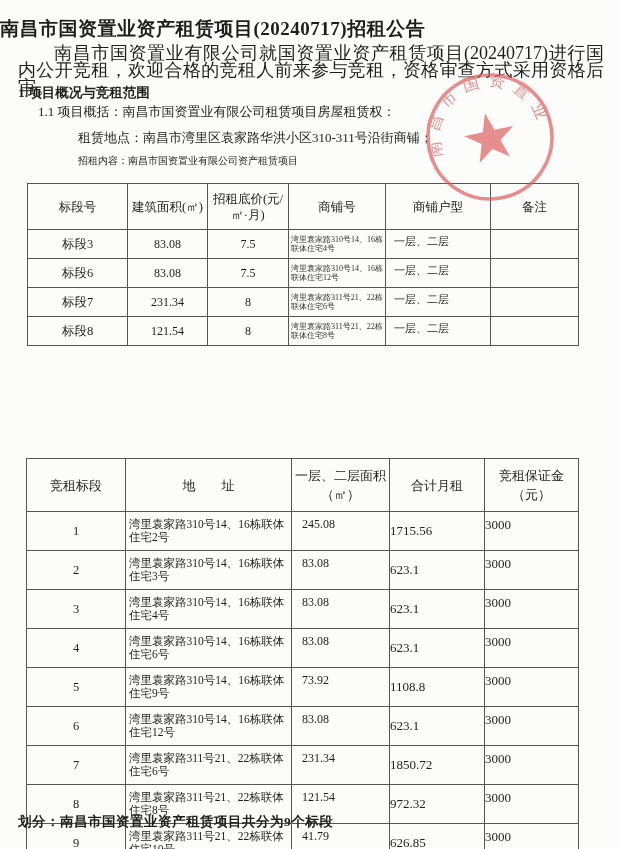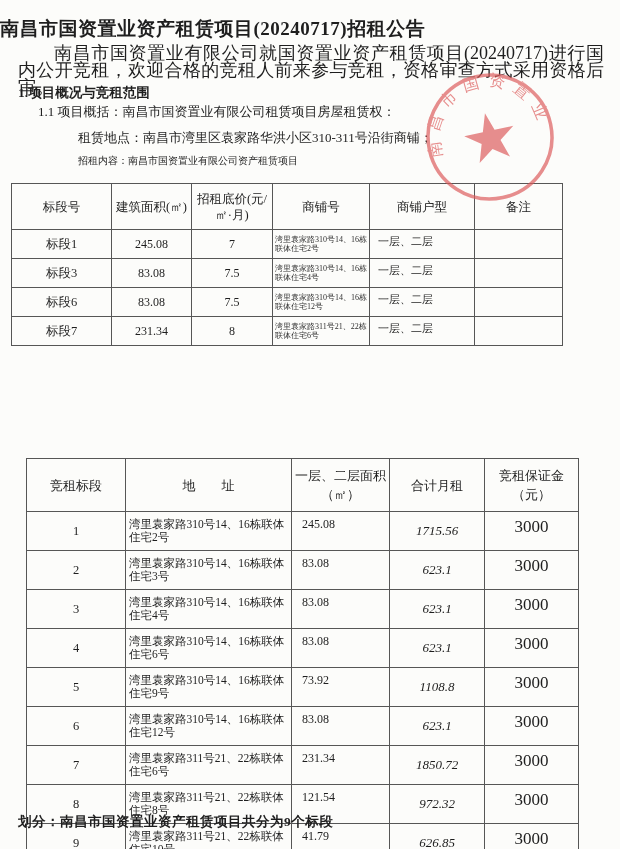--- a/index.html
+++ b/index.html
@@ -18,21 +18,21 @@
   }
   .sec-heading{position:absolute;top:84px;left:18px;font-size:13.5px;font-weight:bold;font-family:Liberation Serif, serif;}
   .line-1-1{position:absolute;top:103px;left:38px;font-size:13px;}
   .line-loc{position:absolute;top:129px;left:78px;font-size:13px;}
   .line-content{position:absolute;top:154px;left:78px;font-size:10px;}
 
   table{border-collapse:collapse;table-layout:fixed;position:absolute;background:transparent;}
   td,th{border:1px solid #565656;overflow:hidden;vertical-align:middle;padding:0;font-weight:normal;}
 
   
-  .t1{top:183px;left:11px;width:551px;font-size:12.5px;}
+  .t1{top:183px;left:27px;width:551px;font-size:12.5px;}
   .t1 col:nth-child(1){width:100px}.t1 col:nth-child(2){width:80px}
   .t1 col:nth-child(3){width:81px}.t1 col:nth-child(4){width:97px}
   .t1 col:nth-child(5){width:105px}.t1 col:nth-child(6){width:88px}
   .t1 th{height:45px;text-align:center;font-size:12.5px;line-height:16px;}
   .t1 td{height:24px;}
   .t1 .c-id{text-align:center;}
   .t1 .c-num{text-align:center;font-size:12px;}
   .t1 .c-shop{font-size:8px;line-height:9px;text-align:left;padding:1px 2px;color:#303030;}
   .t1 .c-type{font-size:11px;text-align:left;padding-left:8px;vertical-align:top;padding-top:4px;}
   .t1 .c-note{background:transparent;}
@@ -40,22 +40,22 @@
   
   .t2{top:458px;left:26px;width:552px;}
   .t2 col:nth-child(1){width:99px}.t2 col:nth-child(2){width:166px}
   .t2 col:nth-child(3){width:98px}.t2 col:nth-child(4){width:95px}
   .t2 col:nth-child(5){width:94px}
   .t2 th{height:52px;text-align:center;font-size:13px;line-height:19px;}
   .t2 td{height:33px;}
   .t2 .a-no{text-align:center;font-size:12.5px;}
   .t2 .a-addr{font-size:11.5px;line-height:13px;text-align:left;padding:0 3px;}
   .t2 .a-area{font-size:12px;text-align:left;padding-left:10px;vertical-align:top;padding-top:5px;}
-  .t2 .a-rent{text-align:center;font-size:13px;font-style:italic;}
-  .t2 .a-dep{text-align:center;font-size:17px;vertical-align:top;padding-top:5px;}
+  .t2 .a-rent{font-size:13px;}
+  .t2 .a-dep{text-align:left;font-size:13px;vertical-align:top;padding-top:5px;}
 
   .footer-line{position:absolute;top:813px;left:18px;font-size:13.5px;font-weight:bold;letter-spacing:.5px;}
 
   .seal{
     position:absolute;left:423px;top:70px;width:134px;height:134px;
     opacity:.68;transform:rotate(-12deg);pointer-events:none;
   }
 </style>
 </head>
 <body>
@@ -82,28 +82,20 @@
     <tr>
       <th>标段号</th>
       <th>建筑面积(㎡)</th>
       <th>招租底价(元/㎡·月)</th>
       <th>商铺号</th>
       <th>商铺户型</th>
       <th>备注</th>
     </tr>
   </thead>
   <tbody>
-  <tr>
-    <td class="c-id">标段1</td>
-    <td class="c-num">245.08</td>
-    <td class="c-num">7</td>
-    <td class="c-shop">湾里袁家路310号14、16栋联体住宅2号</td>
-    <td class="c-type">一层、二层</td>
-    <td class="c-note"></td>
-  </tr>
 
 
   <tr>
     <td class="c-id">标段3</td>
     <td class="c-num">83.08</td>
     <td class="c-num">7.5</td>
     <td class="c-shop">湾里袁家路310号14、16栋联体住宅4号</td>
     <td class="c-type">一层、二层</td>
     <td class="c-note"></td>
   </tr>
@@ -121,20 +113,28 @@
 
   <tr>
     <td class="c-id">标段7</td>
     <td class="c-num">231.34</td>
     <td class="c-num">8</td>
     <td class="c-shop">湾里袁家路311号21、22栋联体住宅6号</td>
     <td class="c-type">一层、二层</td>
     <td class="c-note"></td>
   </tr>
 
+  <tr>
+    <td class="c-id">标段8</td>
+    <td class="c-num">121.54</td>
+    <td class="c-num">8</td>
+    <td class="c-shop">湾里袁家路311号21、22栋联体住宅8号</td>
+    <td class="c-type">一层、二层</td>
+    <td class="c-note"></td>
+  </tr>
 
 </tbody>
 </table>
 
 <table class="t2">
   <colgroup>
       <col>
       <col>
       <col>
       <col>

